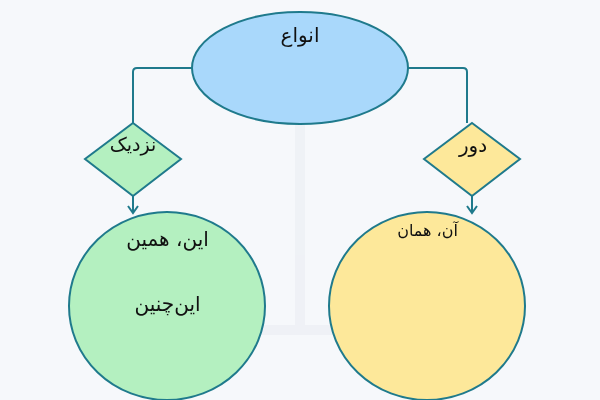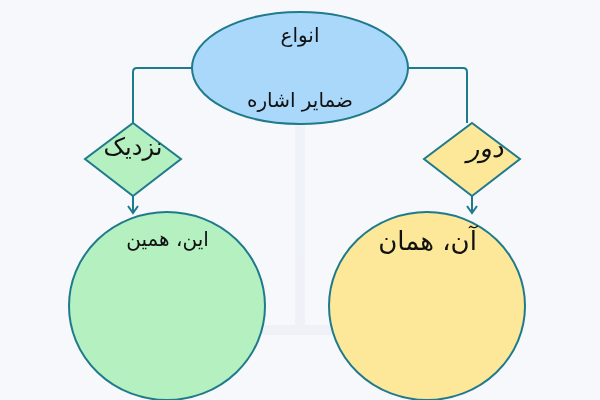--- a/index.html
+++ b/index.html
@@ -1,26 +1,26 @@
 <!DOCTYPE html>
 <html><head>
 <meta charset="utf-8">
 <style>
   html, body { margin: 0; padding: 0; }
   body { width: 600px; height: 400px; background: #f6f8fb; overflow: hidden; position: relative;
          font-family: "DejaVu Sans", sans-serif; }
   svg.diagram { position: absolute; left: 0; top: 0; }
   .label { position: absolute; text-align: center; direction: rtl; color: #111;
-           display: flex; flex-direction: column; align-items: center; justify-content: space-between; }
+           display: flex; flex-direction: column; align-items: center; justify-content: flex-start; }
   .label span { display: block; white-space: nowrap; }
   .root-label { left: 195px; top: 20px; width: 210px; height: 95px; font-size: 20px; line-height: 30px; }
-  .near-label { left: 88px; top: 133px; width: 90px; height: 50px; font-size: 24px; }
-  .far-label { left: 440px; top: 133px; width: 90px; height: 50px; font-size: 26px; font-style: italic; }
+  .near-label { left: 88px; top: 133px; width: 90px; height: 50px; font-size: 19px; }
+  .far-label { left: 428px; top: 133px; width: 90px; height: 50px; font-size: 20px; }
   .near-circle-label { left: 70px; top: 222px; width: 195px; height: 170px; font-size: 20px; line-height: 34px; gap: 31px; }
-  .far-circle-label { left: 330px; top: 224px; width: 195px; height: 170px; font-size: 26px; line-height: 34px; }
+  .far-circle-label { left: 330px; top: 214px; width: 195px; height: 170px; font-size: 16px; line-height: 34px; }
 </style>
 </head>
 <body>
 
 <svg class="diagram" width="600" height="400" viewBox="0 0 600 400">
 
   <g opacity="0.05" stroke="#7a8aa0" fill="none" stroke-width="10">
     <path d="M300 120 L300 330"></path>
     <path d="M210 330 L390 330"></path>
   </g>
@@ -40,30 +40,30 @@
 
   <polygon points="133,123 181,159 133,196 85,159" fill="#b4f0c0" stroke="#1f7a8c" stroke-width="2"></polygon>
   <polygon points="472,123 520,159 472,196 424,159" fill="#fde89a" stroke="#1f7a8c" stroke-width="2"></polygon>
 
   <ellipse cx="167" cy="306" rx="98" ry="94" fill="#b4f0c0" stroke="#1f7a8c" stroke-width="2"></ellipse>
   <ellipse cx="427" cy="306" rx="98" ry="94" fill="#fde89a" stroke="#1f7a8c" stroke-width="2"></ellipse>
 </svg>
 
 <div class="label root-label">
   <span>انواع</span>
-  <span>ضمایر اشاره</span>
 </div>
 
 <div class="label near-label">
   <span>نزدیک</span>
 </div>
 
 <div class="label far-label">
   <span>دور</span>
 </div>
 
 <div class="label near-circle-label">
   <span>این، همین</span>
+  <span>این‌چنین</span>
 </div>
 
 <div class="label far-circle-label">
   <span>آن، همان</span>
 </div>
 
 </body></html>

